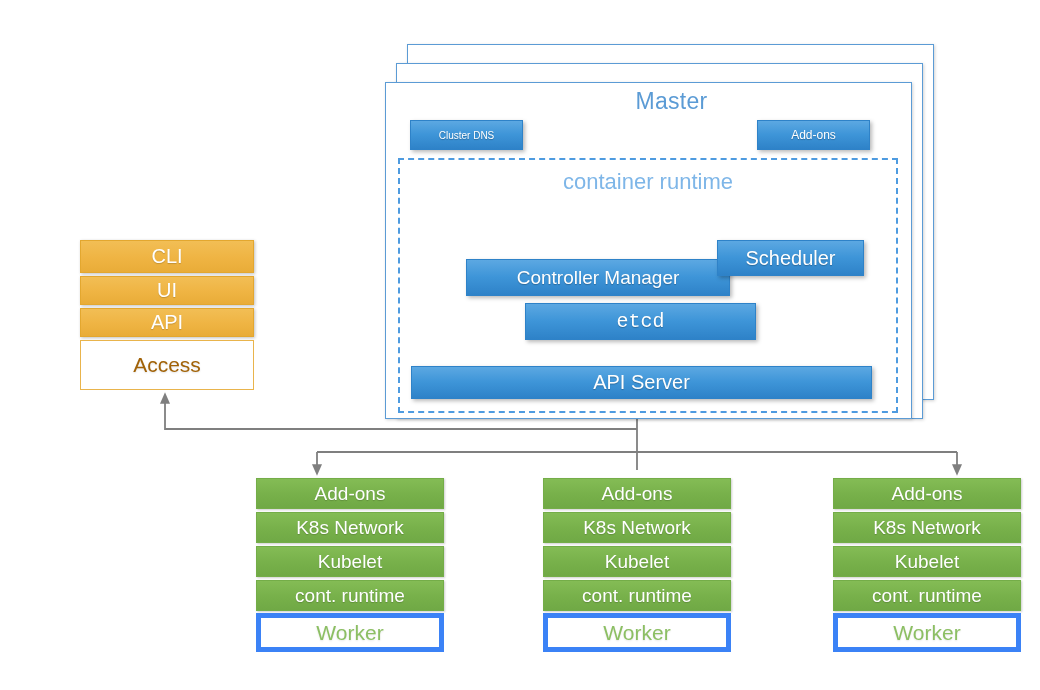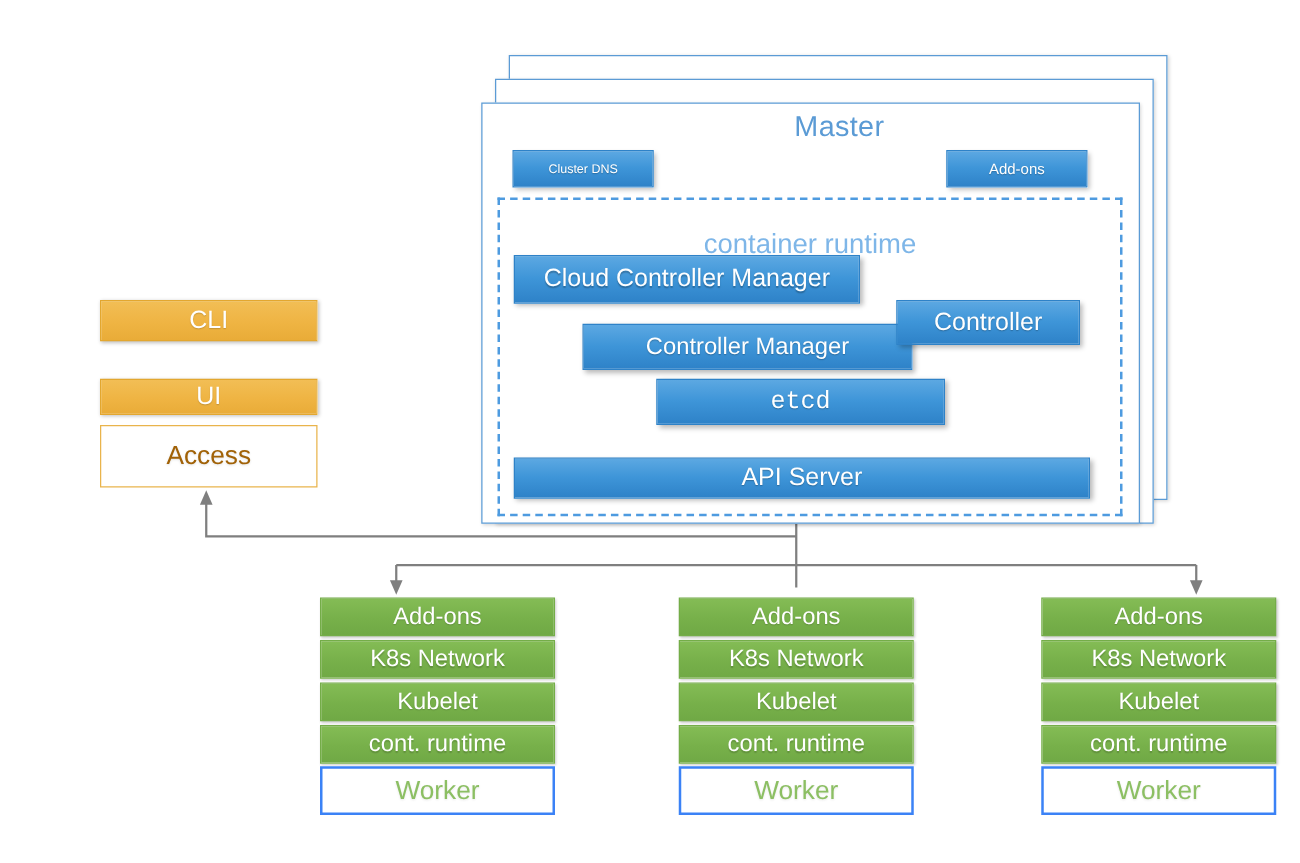--- a/index.html
+++ b/index.html
@@ -17,21 +17,21 @@
   .master-front{left:385px;top:82px;width:527px;height:337px;}
 
   .master-title{left:385px;top:84px;width:527px;height:34px;
                 display:flex;align-items:center;justify-content:center;
                 color:#5B9BD5;font-size:23px;letter-spacing:.3px;
                 text-shadow:0 1px 2px rgba(255,255,255,.9);margin-left:23px;}
 
   
   .runtime-box{left:398px;top:158px;width:500px;height:255px;
                border:2px dashed #4E9BE0;background:transparent;}
-  .runtime-title{left:398px;top:180px;width:500px;height:30px;
+  .runtime-title{left:398px;top:167px;width:500px;height:30px;
                  display:flex;align-items:center;justify-content:center;
                  color:#7EB6E8;font-size:22px;
                  text-shadow:0 1px 2px rgba(255,255,255,.95);}
 
   
   .bluebox{background:linear-gradient(to bottom,#5CA8E2 0%,#3E95D8 48%,#2E82C8 100%);
            border:1px solid #2E82C8;
            display:flex;align-items:center;justify-content:center;
            color:#ffffff;text-align:center;
            box-shadow:2px 2px 4px rgba(0,0,0,.28);
@@ -42,35 +42,35 @@
   .b-cm       {left:466px;top:259px;width:264px;height:37px;font-size:19px;}
   .b-etcd     {left:525px;top:303px;width:231px;height:37px;font-size:20px;font-family:Liberation Mono, monospace;}
   .b-sched    {left:717px;top:240px;width:147px;height:36px;font-size:20px;}
   .b-apiserver{left:411px;top:366px;width:461px;height:33px;font-size:20px;}
   .orange-row{border:1px solid #E3A72F;
               background:linear-gradient(to bottom,#F2BE55 0%,#EFB443 55%,#E9AC38 100%);
               color:#ffffff;display:flex;align-items:center;justify-content:center;
               font-size:20px;box-shadow:1px 1px 3px rgba(0,0,0,.25);
               text-shadow:0 1px 1px rgba(0,0,0,.18);}
   .o1{left:80px;top:240px;width:174px;height:33px;}
-  .o2{left:80px;top:276px;width:174px;height:29px;margin-top:27px;}
+  .o2{left:80px;top:276px;width:174px;height:29px;}
   .o3{left:80px;top:308px;width:174px;height:29px;}
   .access-foot{left:80px;top:340px;width:174px;height:50px;
                border:1px solid #E9B44C;background:#ffffff;
                display:flex;align-items:center;justify-content:center;
                color:#a16207;font-size:21px;
                text-shadow:0 1px 2px rgba(0,0,0,.12);}
 
   
   .green-row{border:1px solid #74AD48;
              background:linear-gradient(to bottom,#84BC55 0%,#77B04A 55%,#70A945 100%);
              color:#ffffff;display:flex;align-items:center;justify-content:center;
              font-size:19px;box-shadow:1px 1px 2px rgba(0,0,0,.2);
              text-shadow:0 1px 1px rgba(0,0,0,.18);}
-  .worker-foot{border:2px solid #3b82f6;background:#ffffff;
+  .worker-foot{border:5px solid #3b82f6;background:#ffffff;
                display:flex;align-items:center;justify-content:center;
                color:#8CBF63;font-size:21px;
                text-shadow:0 1px 2px rgba(0,0,0,.10);}
 
   svg.lines{position:absolute;left:0;top:0;width:1040px;height:690px;
             pointer-events:none;}
 </style>
 </head>
 <body>
 
@@ -115,28 +115,28 @@
   <div class="abs master-frame master-front"></div>
 
   <div class="abs master-title">Master</div>
 
   <div class="abs bluebox b-clusterdns">Cluster DNS</div>
   <div class="abs bluebox b-addons">Add-ons</div>
 
   <div class="abs runtime-box"></div>
   <div class="abs runtime-title">container runtime</div>
 
-  <div class="abs bluebox b-ccm">Cloud Controller Manager</div>
   <div class="abs bluebox b-cm">Controller Manager</div>
   <div class="abs bluebox b-etcd">etcd</div>
-  <div class="abs bluebox b-sched">Controller</div>
+  <div class="abs bluebox b-sched">Scheduler</div>
   <div class="abs orange-row o1">CLI</div>
 
   <div class="abs bluebox b-apiserver">API Server</div>
   <div class="abs orange-row o2">UI</div>
+  <div class="abs orange-row o3">API</div>
   <div class="abs access-foot">Access</div>
 
   <div class="abs green-row" style="left:256px;top:478px;width:188px;height:31px;">Add-ons</div>
   <div class="abs green-row" style="left:256px;top:512px;width:188px;height:31px;">K8s Network</div>
   <div class="abs green-row" style="left:256px;top:546px;width:188px;height:31px;">Kubelet</div>
   <div class="abs green-row" style="left:256px;top:580px;width:188px;height:31px;">cont. runtime</div>
   <div class="abs worker-foot" style="left:256px;top:613px;width:188px;height:39px;">Worker</div>
 
   <div class="abs green-row" style="left:543px;top:478px;width:188px;height:31px;">Add-ons</div>
   <div class="abs green-row" style="left:543px;top:512px;width:188px;height:31px;">K8s Network</div>

